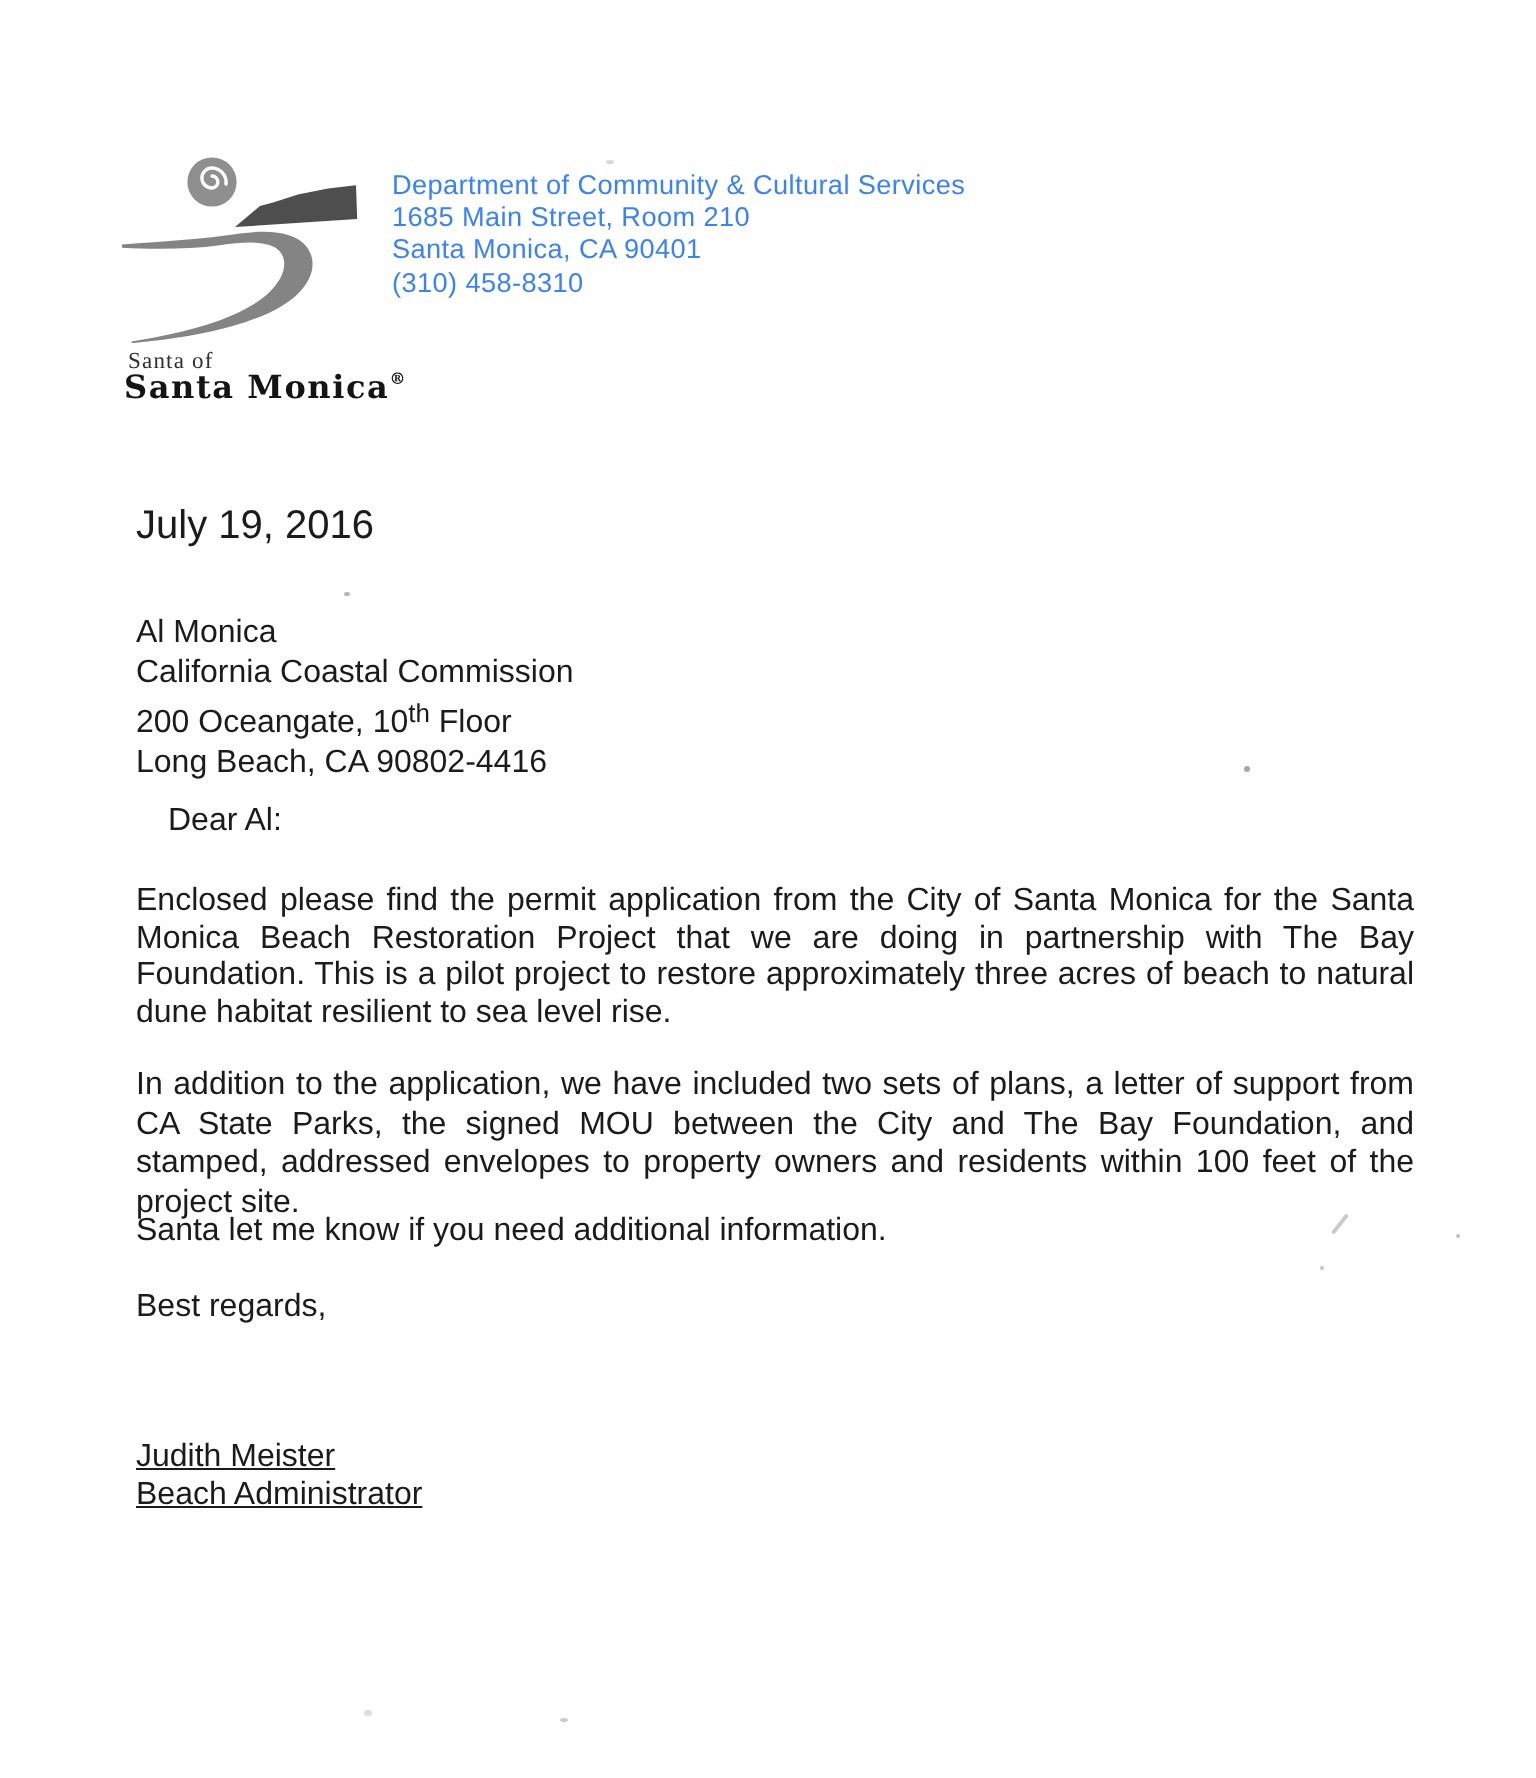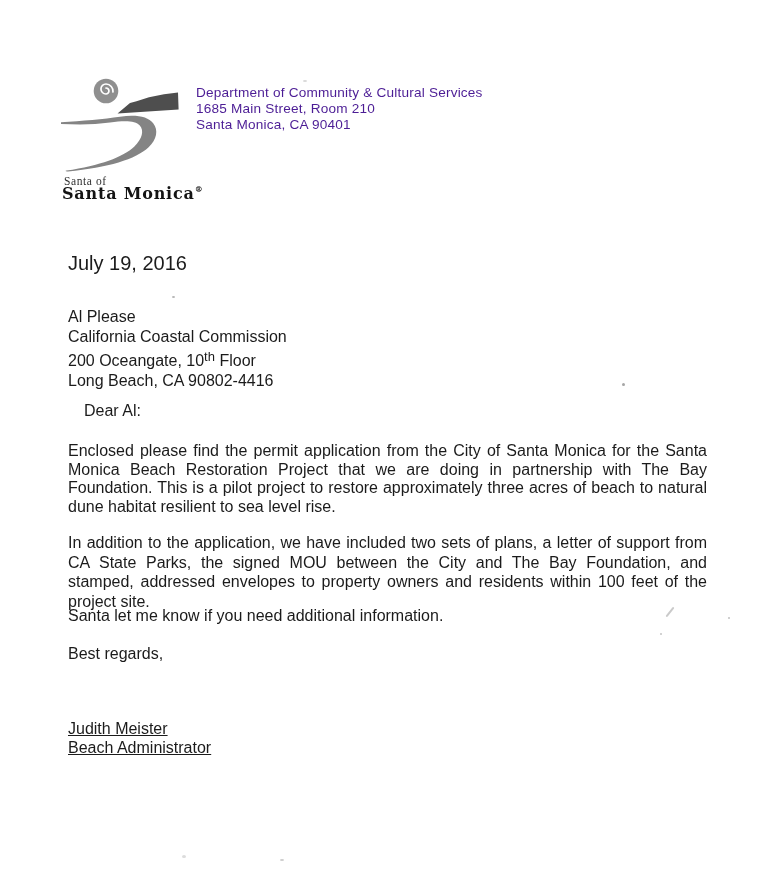--- a/index.html
+++ b/index.html
@@ -17,21 +17,21 @@
     font-size:11.5px;color:#2f2f2f;letter-spacing:0.6px;
   }
   .city-name{
     position:absolute;left:62px;top:184px;
     font-family:"DejaVu Serif","Liberation Serif",serif;font-weight:bold;
     font-size:16px;letter-spacing:0.8px;color:#141414;
   }
   .city-name .reg{font-size:8px;vertical-align:7px;letter-spacing:0;}
   .contact{
     position:absolute;left:196px;top:85px;
-    font-size:13.6px;line-height:16.2px;color:#4c1d95;letter-spacing:0.2px;
+    font-size:13.6px;line-height:16.2px;color:#3b82f6;letter-spacing:0.2px;
   }
 
   
   .date{position:absolute;left:68px;top:252px;font-size:20px;}
   .recipient{position:absolute;left:68px;top:307px;font-size:16px;line-height:20px;}
   .ordinal{font-size:13px;vertical-align:5px;}
   .salutation{position:absolute;left:84px;top:402px;font-size:16px;}
   .para{margin:0;position:absolute;left:68px;width:639px;font-size:16px;}
   .para-1{top:442px;line-height:18.6px;text-align:justify;}
   .para-2{top:533px;line-height:19.7px;text-align:justify;}
@@ -74,26 +74,27 @@
              C34,46.8 16,46.6 1,45.9 Z" fill="#848484"></path>
   </svg>
 
   <div class="city-of">Santa of</div>
   <div class="city-name"><span>Santa Monica</span><span class="reg">®</span></div>
 
   <div class="contact">
     <div>Department of Community &amp; Cultural Services</div>
     <div>1685 Main Street, Room 210</div>
     <div>Santa Monica, CA 90401</div>
+    <div>(310) 458-8310</div>
   </div>
 
   <div class="date">July 19, 2016</div>
 
   <div class="recipient">
-    <div>Al Please</div>
+    <div>Al Monica</div>
     <div>California Coastal Commission</div>
     <div><span>200 Oceangate, 10</span><span class="ordinal">th</span><span> Floor</span></div>
     <div>Long Beach, CA 90802-4416</div>
   </div>
 
   <div class="salutation">Dear Al:</div>
 
   <p class="para para-1">Enclosed please find the permit application from the City of Santa Monica for the Santa Monica Beach Restoration Project that we are doing in partnership with The Bay Foundation. This is a pilot project to restore approximately three acres of beach to natural dune habitat resilient to sea level rise.</p>
   <p class="para para-2">In addition to the application, we have included two sets of plans, a letter of support from CA State Parks, the signed MOU between the City and The Bay Foundation, and stamped, addressed envelopes to property owners and residents within 100 feet of the project site.</p>
   <p class="para para-3">Santa let me know if you need additional information.</p>

